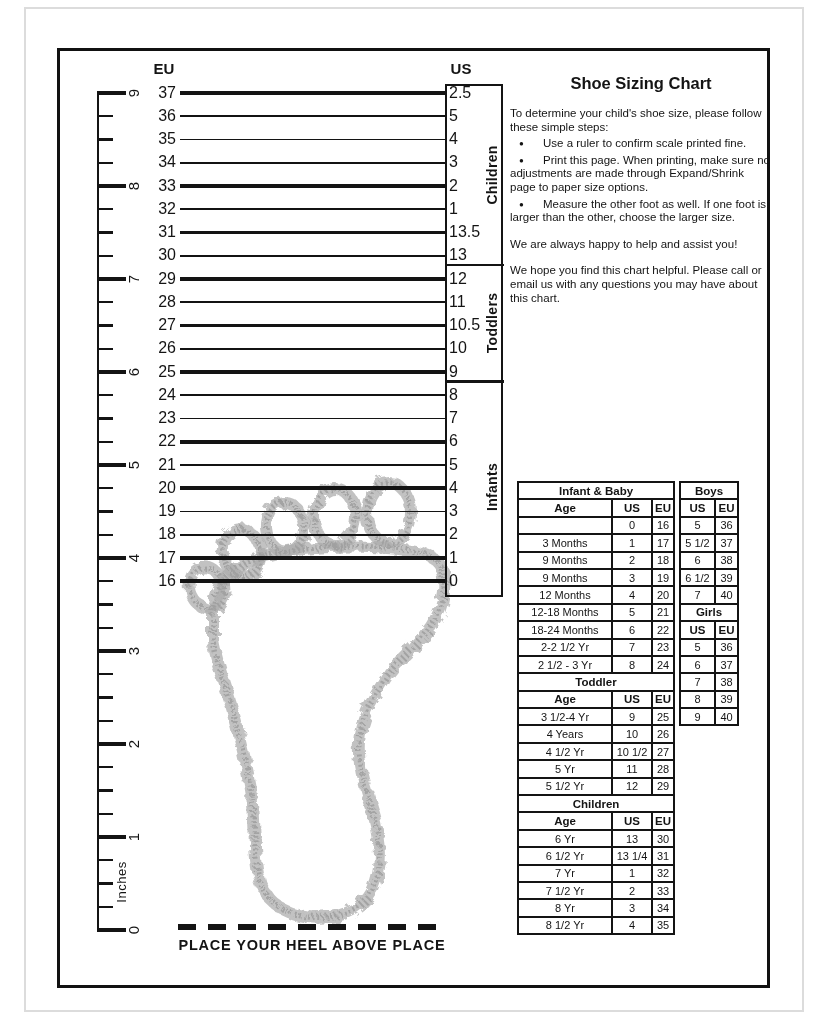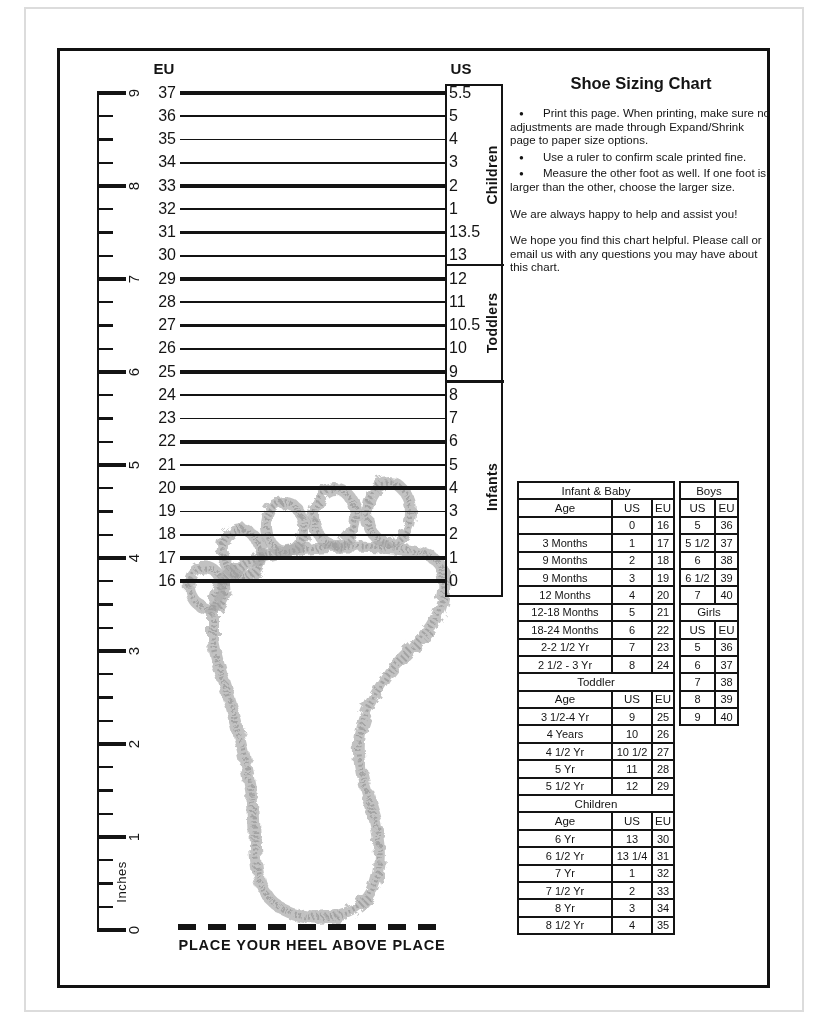--- a/index.html
+++ b/index.html
@@ -22,21 +22,21 @@
   .inches-label{position:absolute;width:54px;height:14px;text-align:center;font-size:13px;
                 transform:rotate(-90deg);letter-spacing:.5px;}
   .panel{position:absolute;left:510px;top:74px;width:262px;}
   .panel-title{font-size:16.5px;font-weight:bold;text-align:center;margin:0 0 14px 0;}
   .para,.bullet{font-size:11.5px;line-height:13.6px;margin:0 0 3px 0;}
   .bul{display:inline-block;width:33px;padding-left:9px;font-size:8px;vertical-align:1px;box-sizing:border-box;}
   .spaced{margin-top:13px;}
   .sizing-table{position:absolute;border-collapse:collapse;table-layout:fixed;font-size:11px;color:#141414;}
   .sizing-table td{border:2px solid #141414;text-align:center;height:15.4px;padding:0 1px;
                    line-height:12px;white-space:nowrap;overflow:hidden;}
-  .sizing-table td.sec,.sizing-table td.hdr{font-weight:normal;font-size:11.5px;margin-left:40px;}
+  .sizing-table td.sec,.sizing-table td.hdr{font-weight:bold;font-size:11.5px;margin-left:40px;}
   .boldrow td{font-weight:normal;}
   #tableLeft{left:517px;top:481px;}
   #tableRight{left:679px;top:481px;}
   .dashed-line{position:absolute;left:178px;top:924px;width:267px;height:6px;
                background:repeating-linear-gradient(90deg,#141414 0 18px,transparent 18px 30px);}
   .heel-text{position:absolute;left:172px;top:937px;width:280px;text-align:center;
              font-size:14.5px;font-weight:bold;letter-spacing:.8px;}
   .footprint{position:absolute;left:0;top:0;pointer-events:none;}
 </style>
 </head>
@@ -82,22 +82,23 @@
   <div class="col-header" style="left:149px;top:60px;">EU</div>
   <div class="col-header" style="left:446px;top:60px;">US</div>
 
   <div class="usbox" style="left:445px;top:84px;width:54px;height:509px;"></div>
 
   <div class="dashed-line"></div>
   <div class="heel-text">PLACE YOUR HEEL ABOVE PLACE</div>
 
   <div class="panel">
     <div class="panel-title">Shoe Sizing Chart</div>
+    <p class="para">To determine your child's shoe size, please follow these simple steps:</p>
+    <p class="bullet"><span class="bul">●</span><span>Use a ruler to confirm scale printed fine.</span></p>
     <p class="bullet"><span class="bul">●</span><span>Print this page. When printing, make sure no adjustments are made through Expand/Shrink page to paper size options.</span></p>
-    <p class="bullet"><span class="bul">●</span><span>Use a ruler to confirm scale printed fine.</span></p>
     <p class="bullet"><span class="bul">●</span><span>Measure the other foot as well. If one foot is larger than the other, choose the larger size.</span></p>
     <p class="para spaced">We are always happy to help and assist you!</p>
     <p class="para spaced">We hope you find this chart helpful. Please call or email us with any questions you may have about this chart.</p>
   </div>
 
   <table class="sizing-table" id="tableLeft">
       <colgroup>
         <col style="width: 94px;">
         <col style="width: 40px;">
         <col style="width: 22px;">
@@ -286,21 +287,21 @@
           <td>39</td>
         </tr>
         <tr>
           <td>9</td>
           <td>40</td>
         </tr>
       </tbody>
     </table>
 <div class="hline" style="left: 180px; top: 91.2px; width: 265px; height: 3.6px;"></div>
     <div class="eu-num" style="left: 134px; top: 83.5px;">37</div>
-    <div class="us-num" style="left: 449px; top: 83.5px;">5.5</div>
+    <div class="us-num" style="left: 449px; top: 83.5px;">2.5</div>
     <div class="hline" style="left: 180px; top: 115.35px; width: 265px; height: 1.8px;"></div>
     <div class="eu-num" style="left: 134px; top: 106.75px;">36</div>
     <div class="us-num" style="left: 449px; top: 106.75px;">5</div>
     <div class="hline" style="left: 180px; top: 138.6px; width: 265px; height: 1.8px;"></div>
     <div class="eu-num" style="left: 134px; top: 130px;">35</div>
     <div class="us-num" style="left: 449px; top: 130px;">4</div>
     <div class="hline" style="left: 180px; top: 161.85px; width: 265px; height: 1.8px;"></div>
     <div class="eu-num" style="left: 134px; top: 153.25px;">34</div>
     <div class="us-num" style="left: 449px; top: 153.25px;">3</div>
     <div class="hline" style="left: 180px; top: 184.2px; width: 265px; height: 3.6px;"></div>

